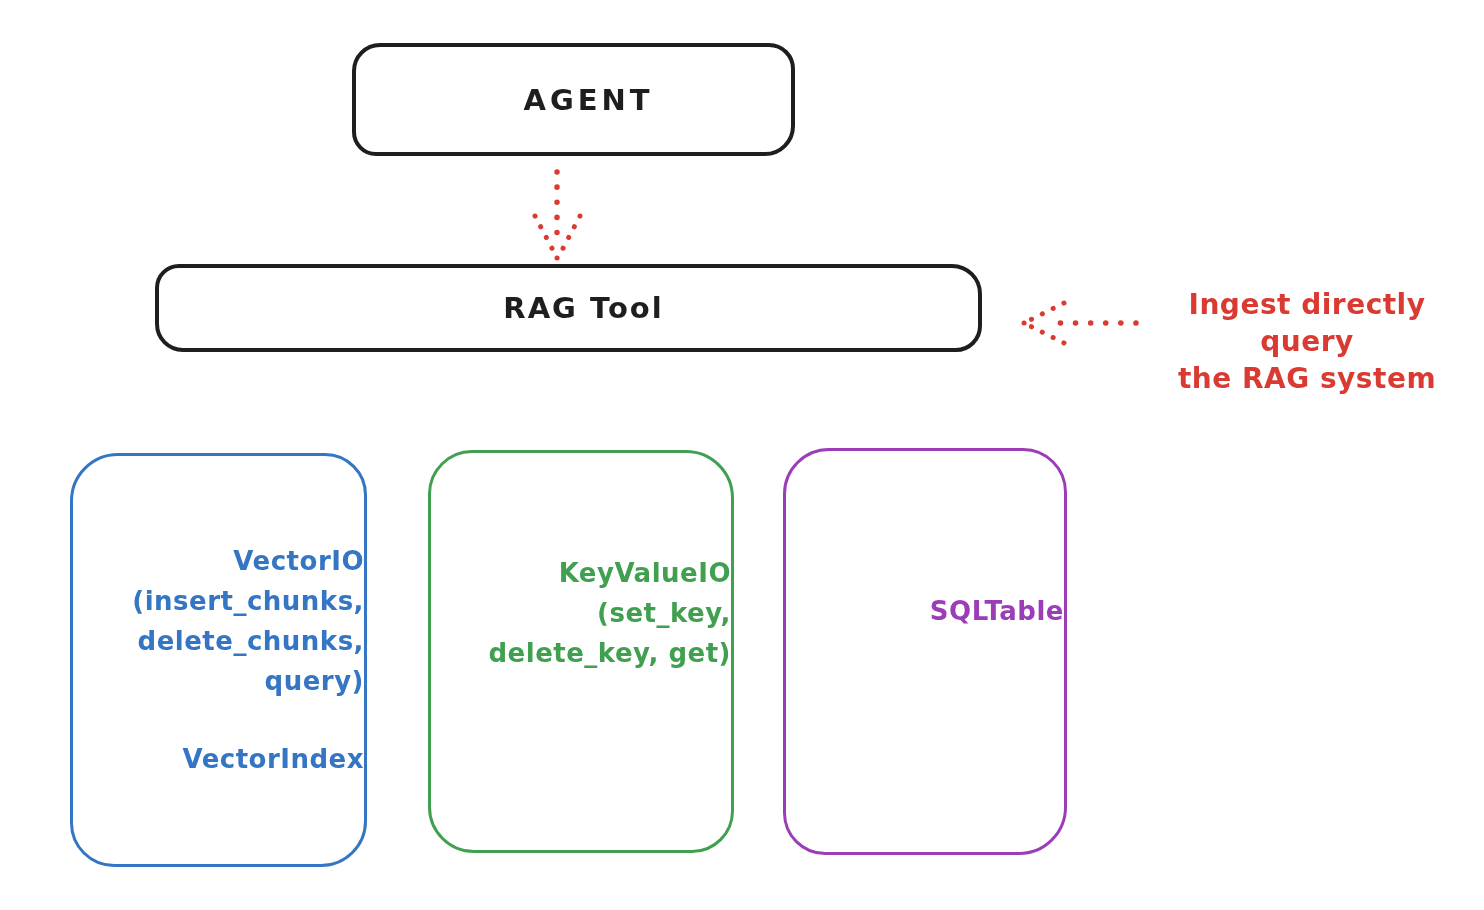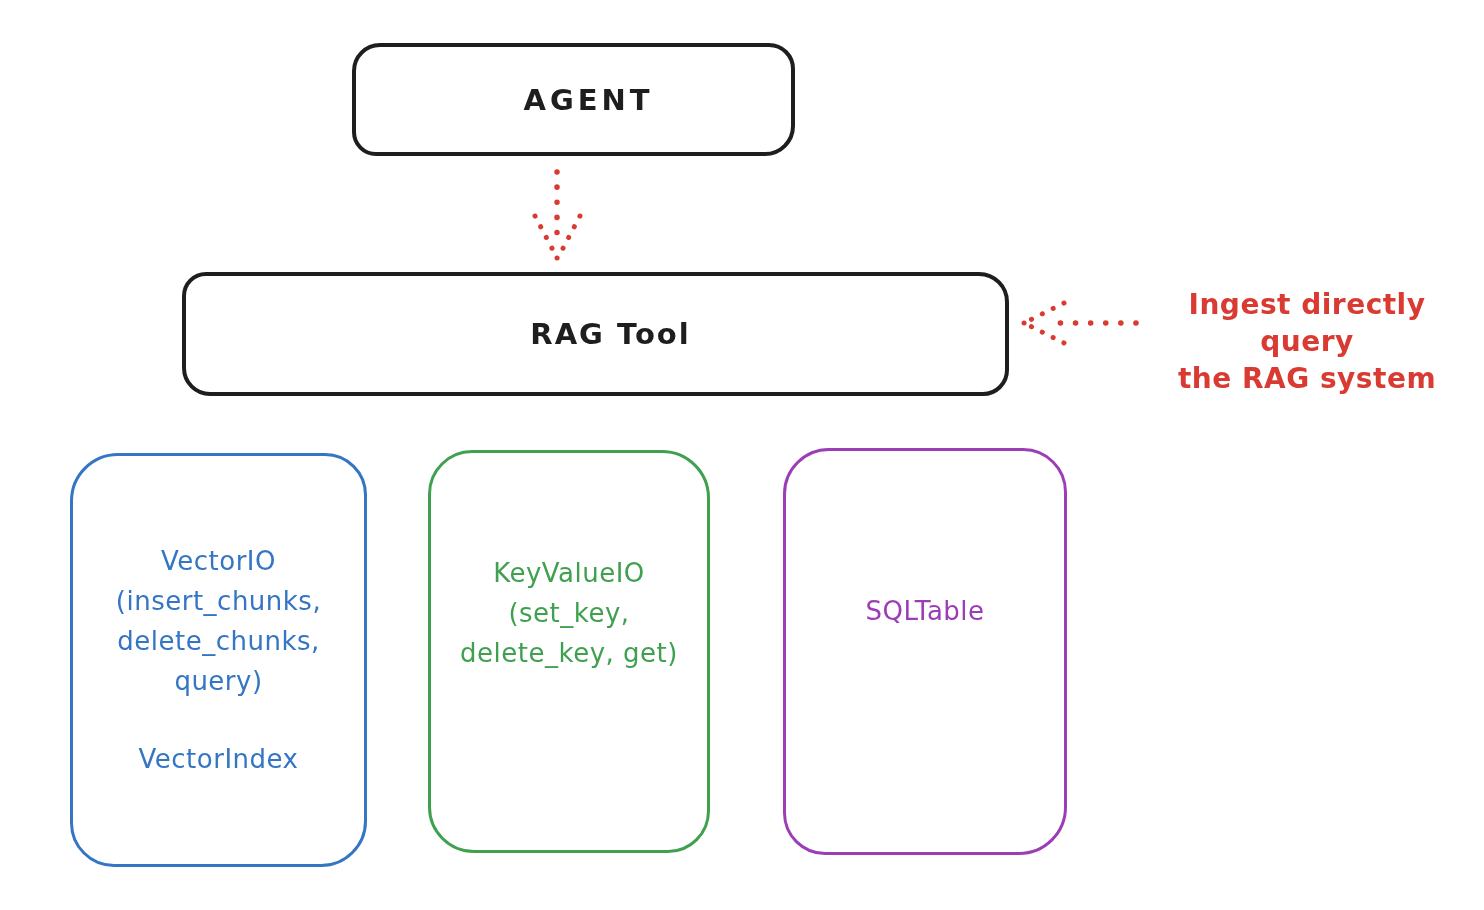--- a/index.html
+++ b/index.html
@@ -28,42 +28,42 @@
     color: var(--ink);
     background: transparent;
     padding-left: 30px;
   }
   .node .node-label {
     font-size: 29px;
     font-weight: 700;
     letter-spacing: 4px;
   }
   #agent-box   { left: 352px; top: 43px;  width: 443px; height: 113px; border-radius: 28px 26px 30px 24px; }
-  #ragtool-box { left: 155px; top: 272px; width: 827px; height: 124px; border-radius: 24px 30px 26px 28px; margin-left: 27px; }
+  #ragtool-box { left: 155px; top: 264px; width: 827px; height: 88px; border-radius: 24px 30px 26px 28px; }
   #ragtool-box .node-label { letter-spacing: 2px; }
 
   
   .card {
     position: absolute;
     box-sizing: border-box;
     border-width: 3.5px;
     border-style: solid;
     border-radius: 46px;
-    text-align: center;
+    text-align: right;
     font-size: 26px;
-    font-weight: 400;
+    font-weight: 700;
     line-height: 40px;
     letter-spacing: 0.5px;
   }
   .card-blue   { border-color: var(--blue);   color: var(--blue); }
   .card-green  { border-color: var(--green);  color: var(--green); }
   .card-purple { border-color: var(--purple); color: var(--purple); }
 
   #vectorio-box   { left: 70px;  top: 453px; width: 297px; height: 414px; padding-top: 85px;  border-radius: 48px 42px 46px 44px; }
-  #keyvalueio-box { left: 428px; top: 450px; width: 282px; height: 403px; padding-top: 100px; border-radius: 44px 48px 42px 46px; }
+  #keyvalueio-box { left: 428px; top: 450px; width: 306px; height: 403px; padding-top: 100px; border-radius: 44px 48px 42px 46px; }
   #relationalio-box { left: 783px; top: 448px; width: 284px; height: 407px; padding-top: 102px; border-radius: 46px 44px 48px 42px; }
 
   .index-label { margin-top: 38px; }
 
   
   .annotation {
     position: absolute;
     left: 1140px;
     top: 286px;
     width: 334px;

